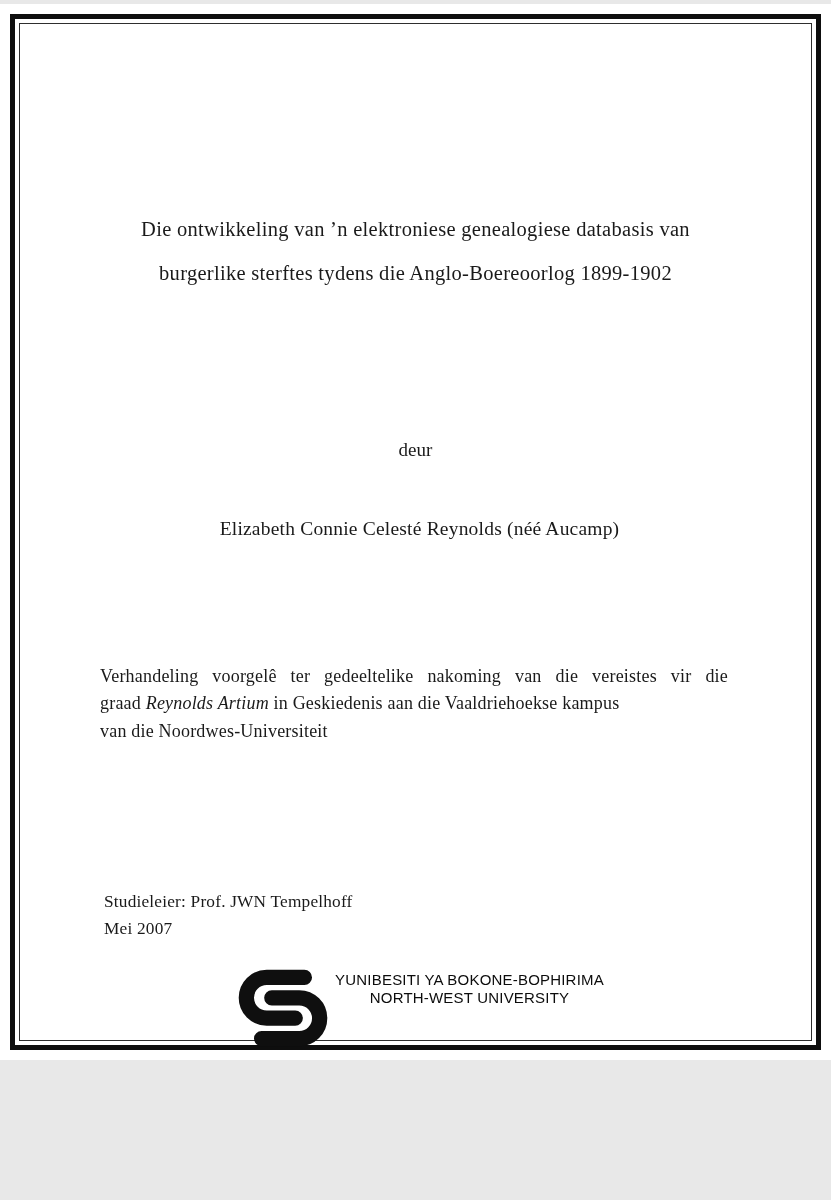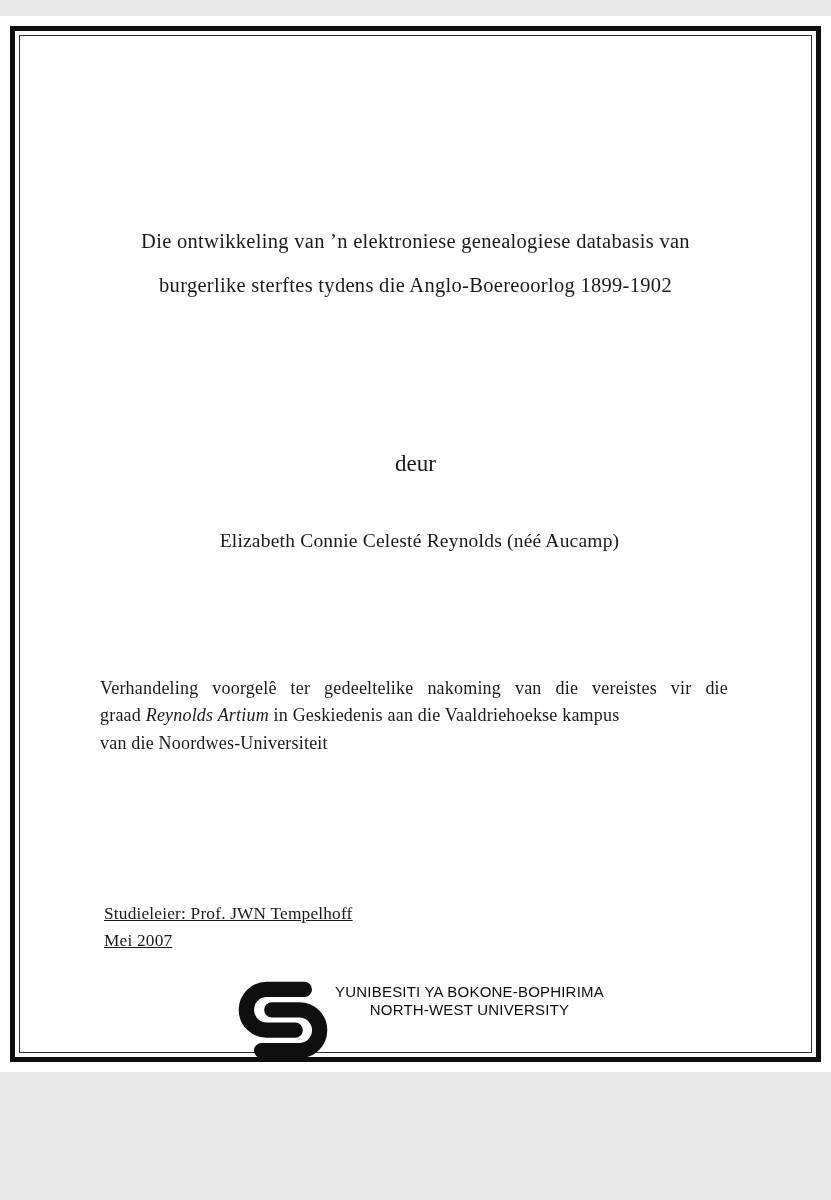--- a/index.html
+++ b/index.html
@@ -1,20 +1,20 @@
 <!DOCTYPE html>
 <html><head>
 <meta charset="utf-8">
 <style>
   html, body { margin: 0; padding: 0; background: #e8e8e8; }
   .page {
     position: relative;
     width: 831px;
     height: 1056px;
-    margin: 16px auto;
+    margin: 4px auto;
     background: #ffffff;
     font-family: "Liberation Serif", serif;
     color: #1a1a1a;
     overflow: hidden;
   }
   .frame-outer {
     position: absolute;
     inset: 10px;
     border: 5px solid #0e0e0e;
     pointer-events: none;
@@ -34,21 +34,21 @@
     font-size: 20.5px;
     line-height: 44px;
     letter-spacing: 0.3px;
   }
   .byline {
     position: absolute;
     top: 435px;
     left: 0;
     right: 0;
     text-align: center;
-    font-size: 23px;
+    font-size: 19px;
   }
   .author {
     position: absolute;
     top: 514px;
     left: 0;
     right: 0;
     text-align: center;
     font-size: 19.5px;
     letter-spacing: 0.2px;
     padding-left: 8px;
@@ -67,21 +67,20 @@
     text-align-last: justify;
   }
   .statement i { font-style: italic; }
   .supervisor-block {
     position: absolute;
     top: 885px;
     left: 104px;
     font-size: 17.3px;
     line-height: 26.5px;
     letter-spacing: 0.2px;
-    text-decoration: underline;
   }
   .logo-row {
     position: absolute;
     top: 959px;
     left: 0;
     right: 0;
     display: flex;
     justify-content: center;
     align-items: flex-start;
   }

